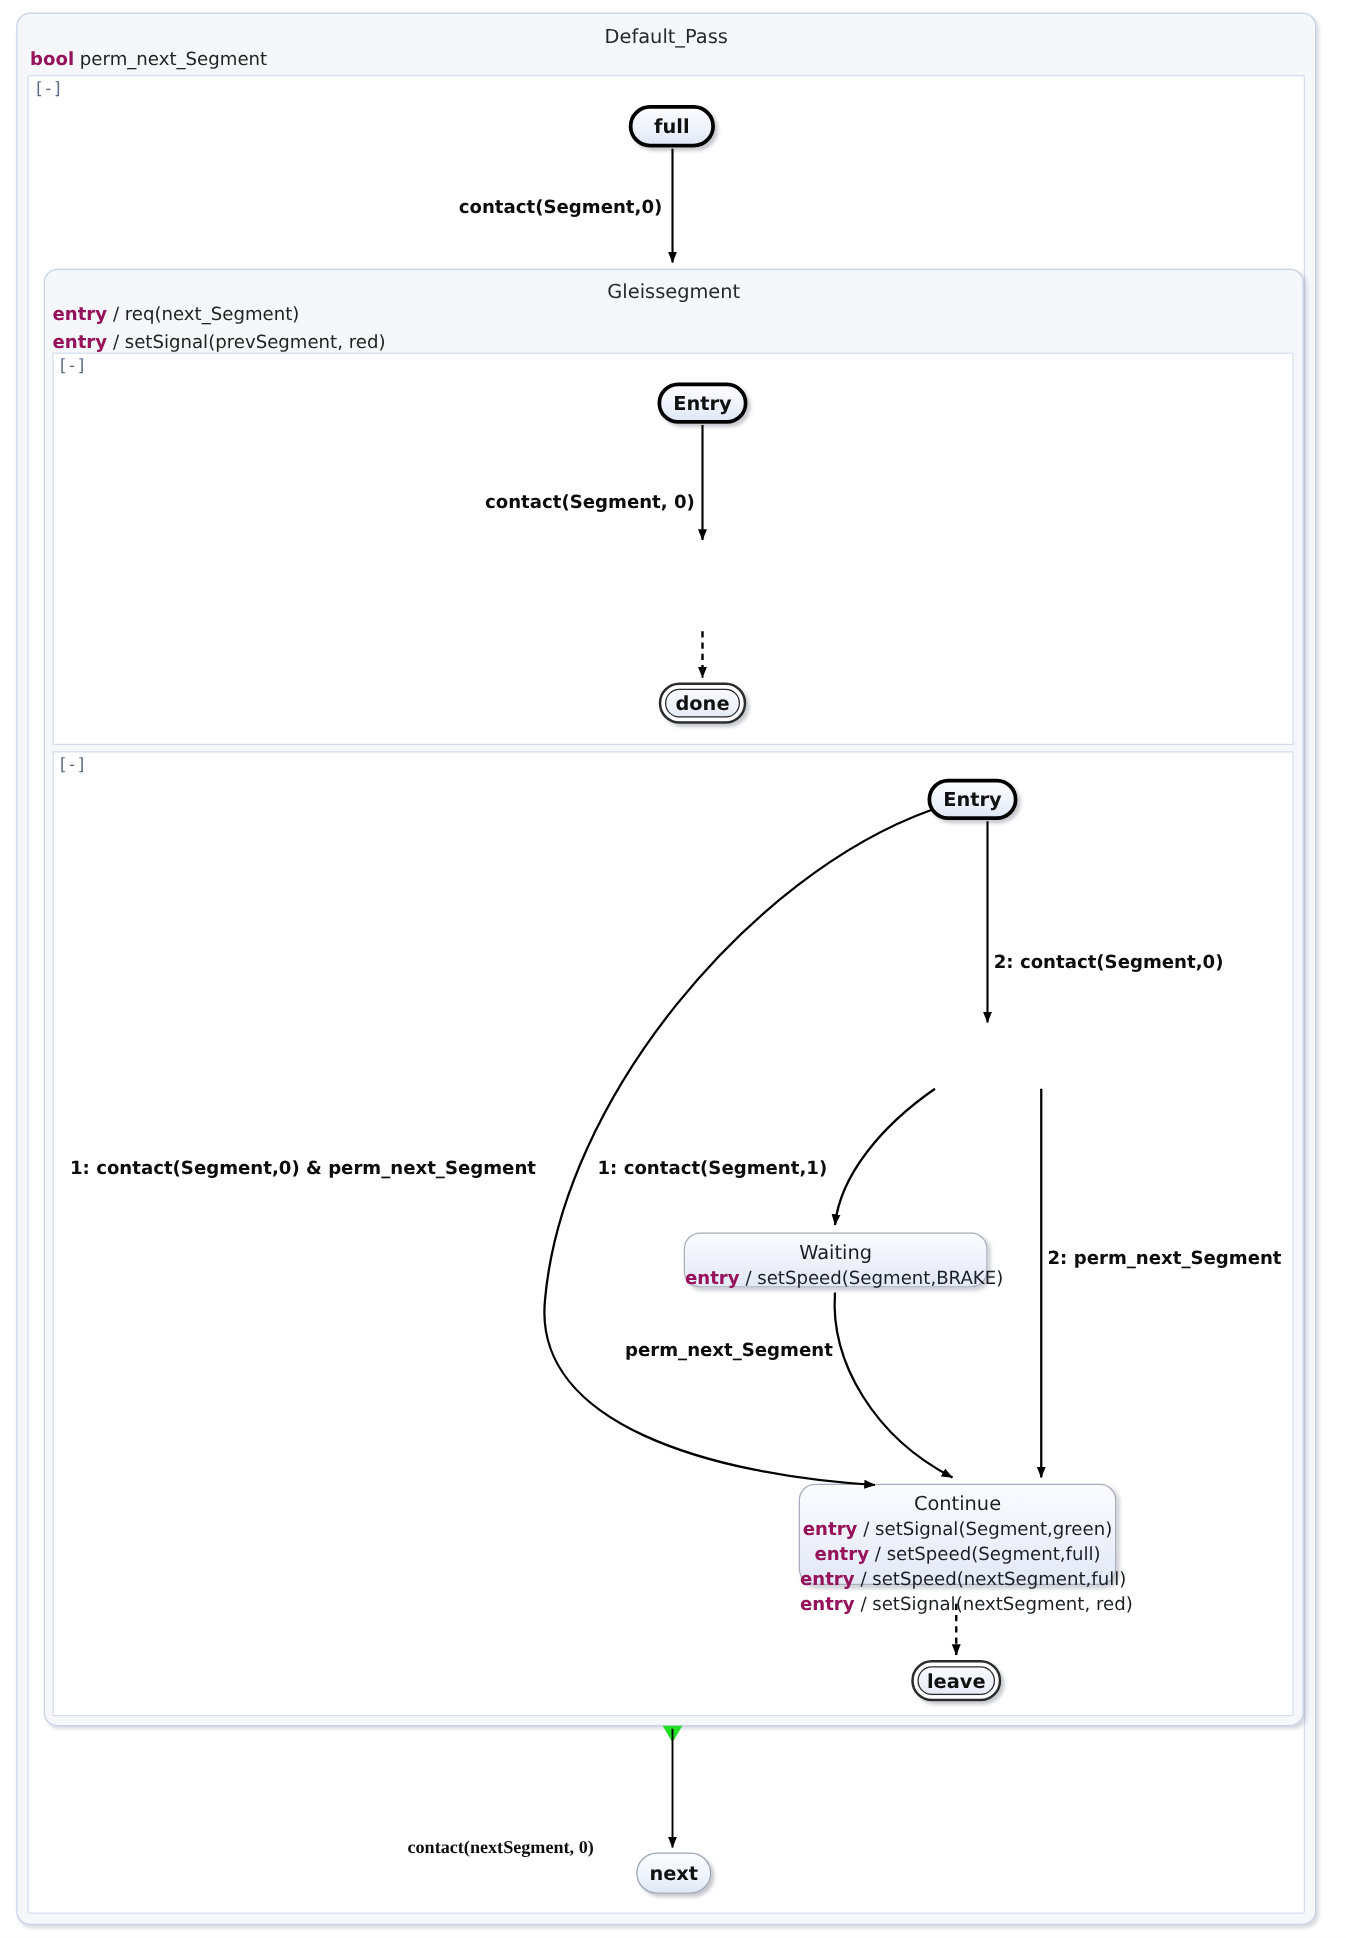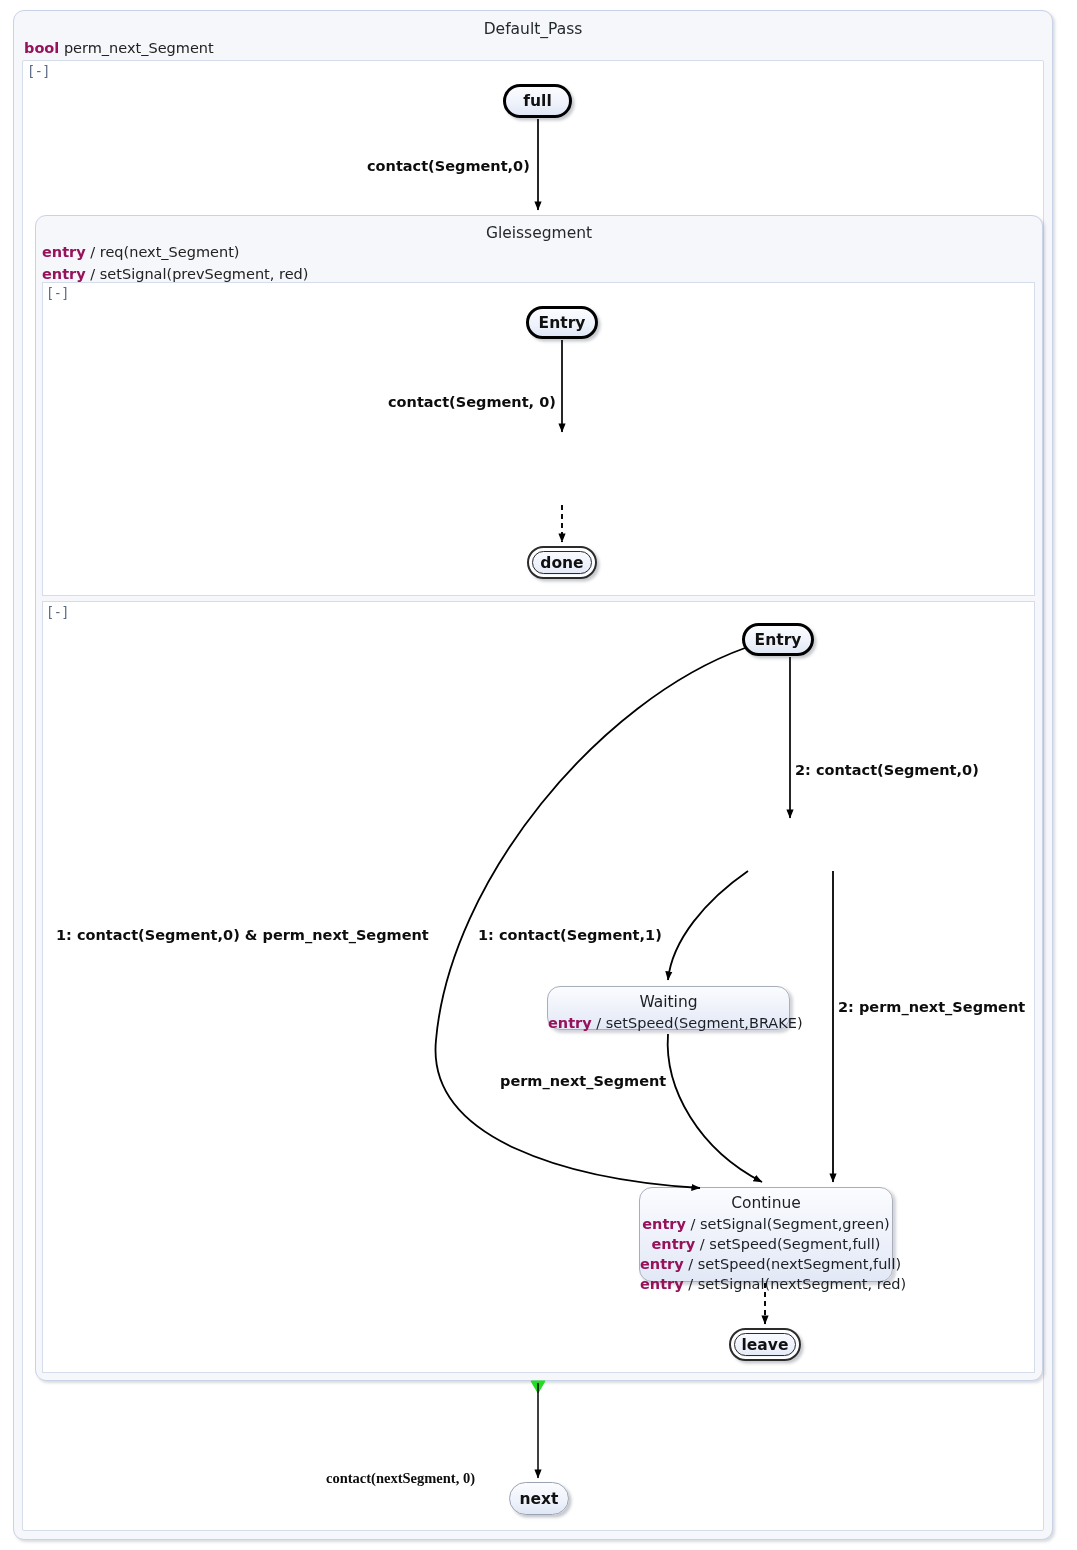--- a/index.html
+++ b/index.html
@@ -126,21 +126,21 @@
 
 
   <div class="state" style="left:547px;top:986px;width:243px;height:44px;">
     <div class="state-name">Waiting</div>
     <div class="state-line">
       <span class="kw">entry</span>
       <span>/ setSpeed(Segment,BRAKE)</span>
     </div>
   </div>
 
-  <div class="state" style="left:639px;top:1187px;width:254px;height:95px;">
+  <div class="state" style="left:639px;top:1187px;width:254px;height:81px;">
     <div class="state-name">Continue</div>
     <div class="state-line">
       <span class="kw">entry</span>
       <span>/ setSignal(Segment,green)</span>
     </div>
     <div class="state-line">
       <span class="kw">entry</span>
       <span>/ setSpeed(Segment,full)</span>
     </div>
     <div class="state-line">

